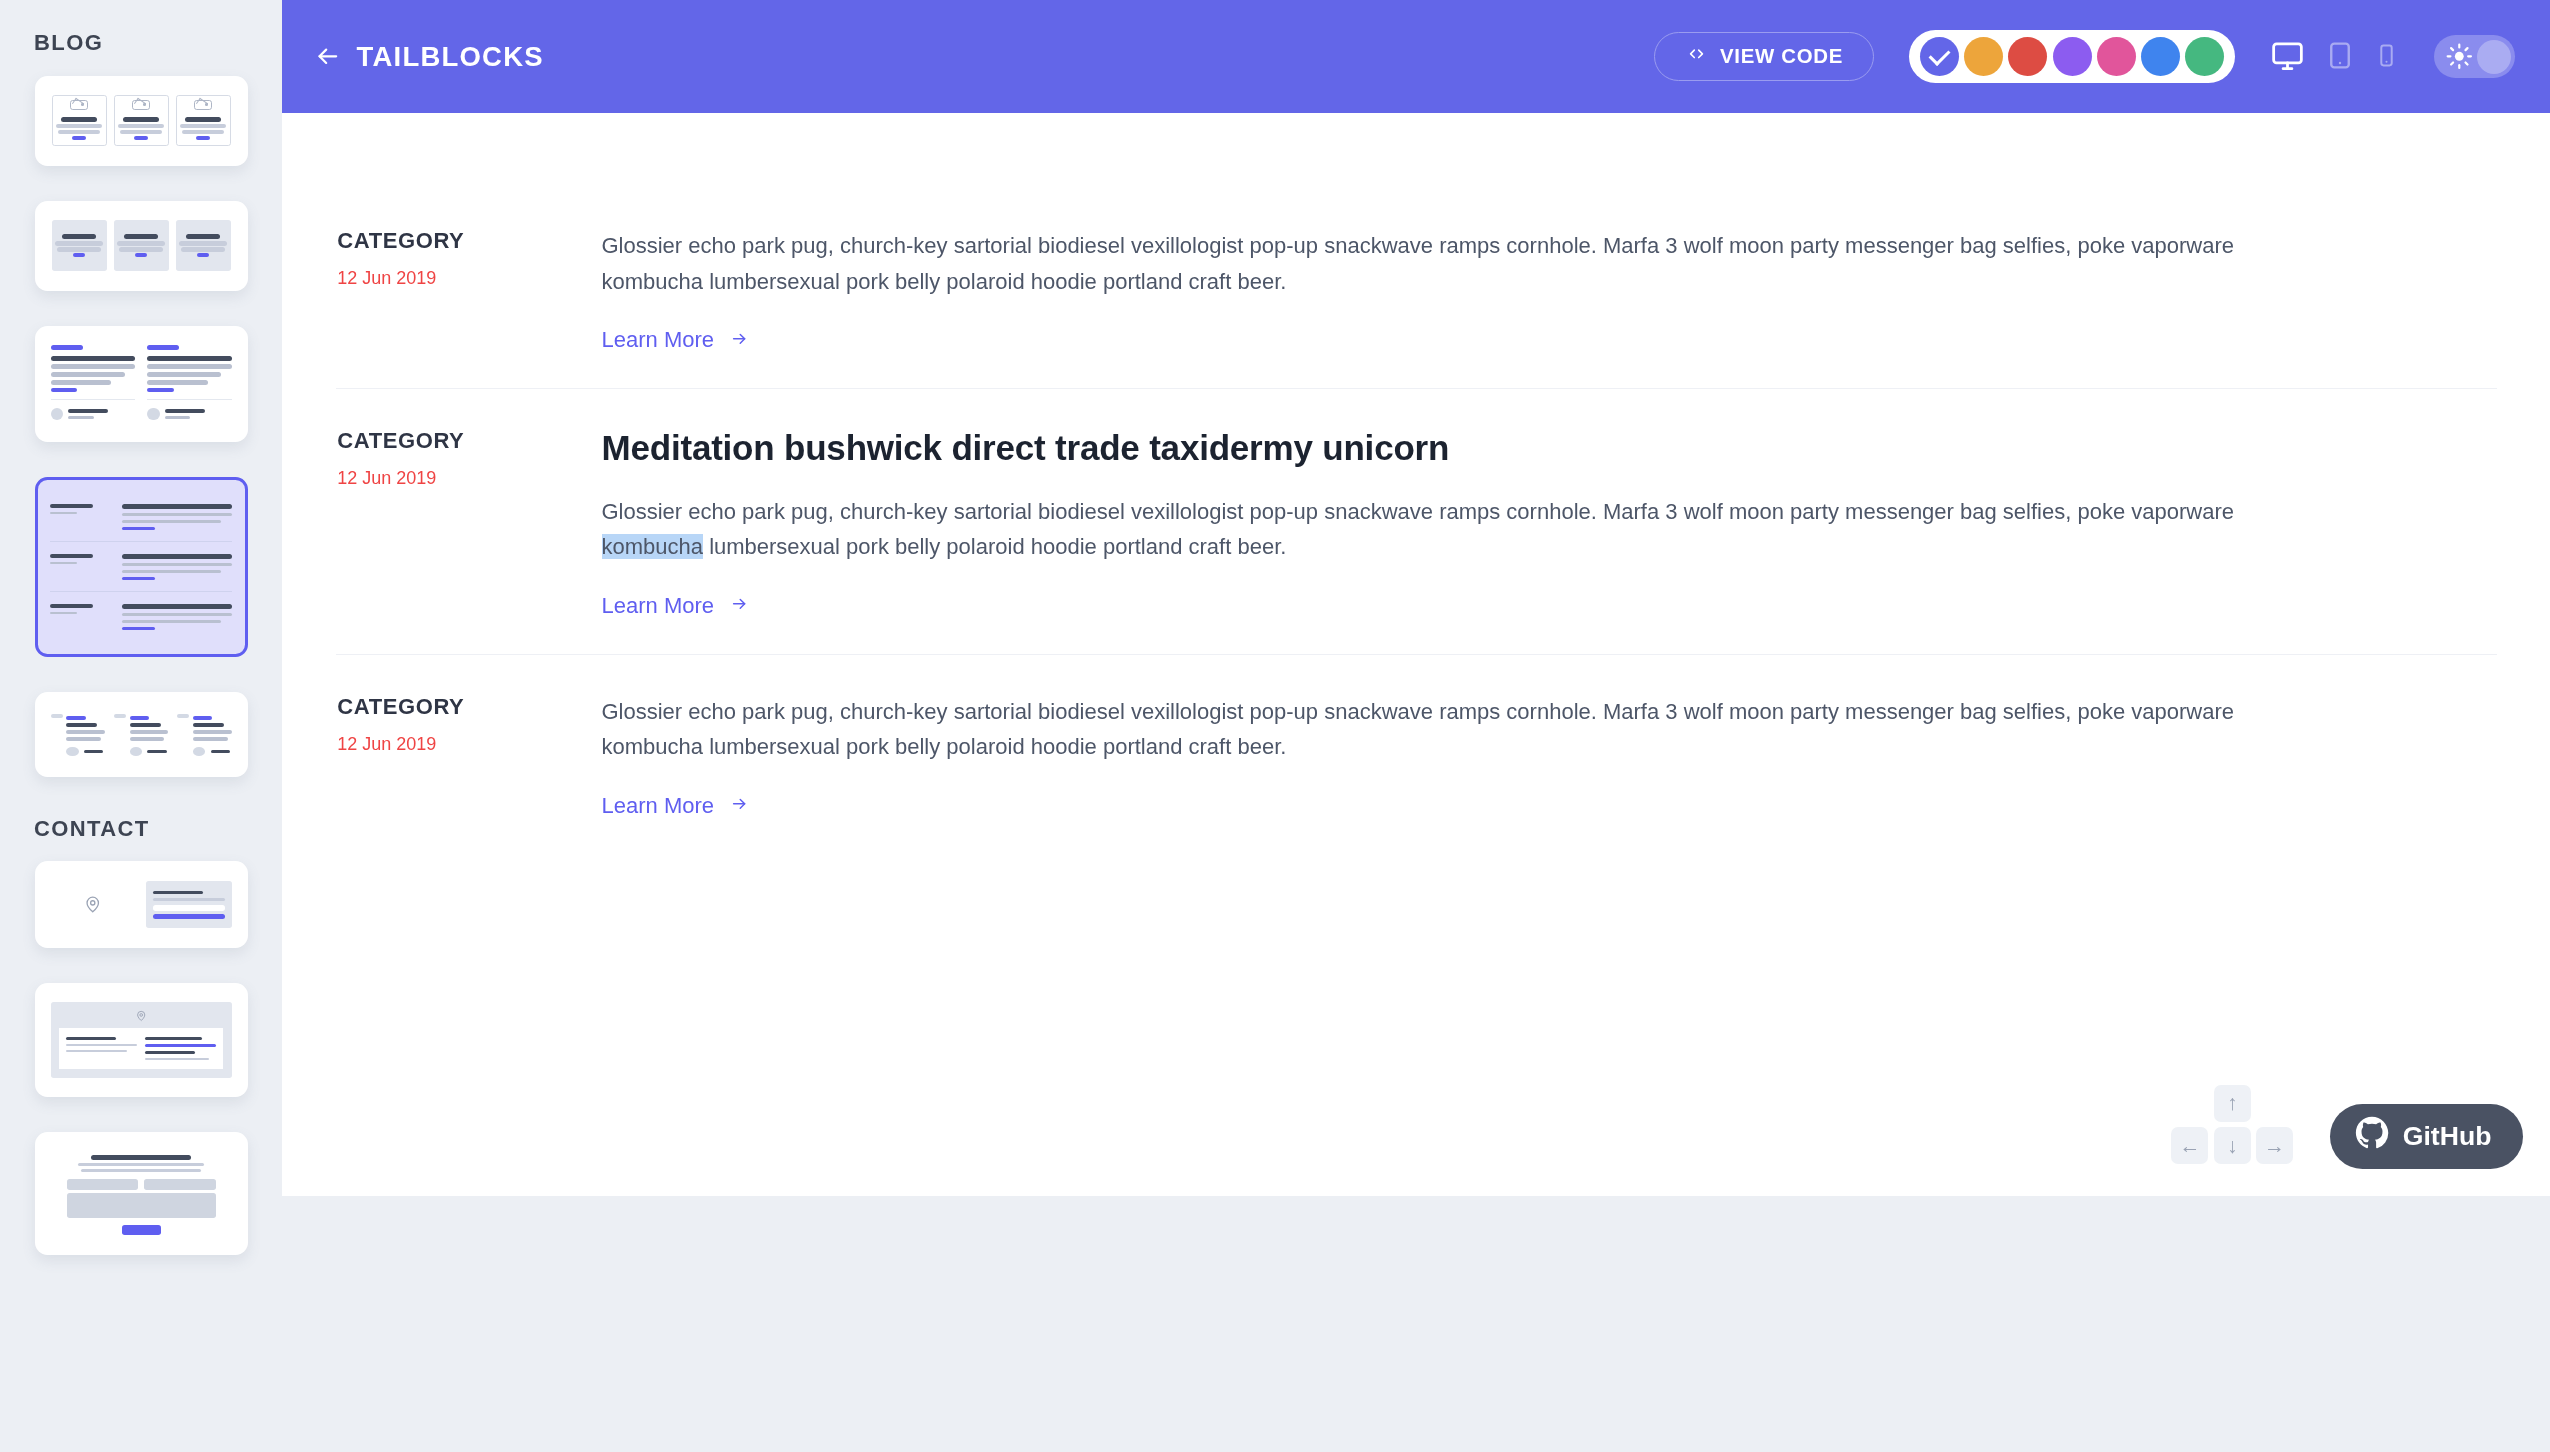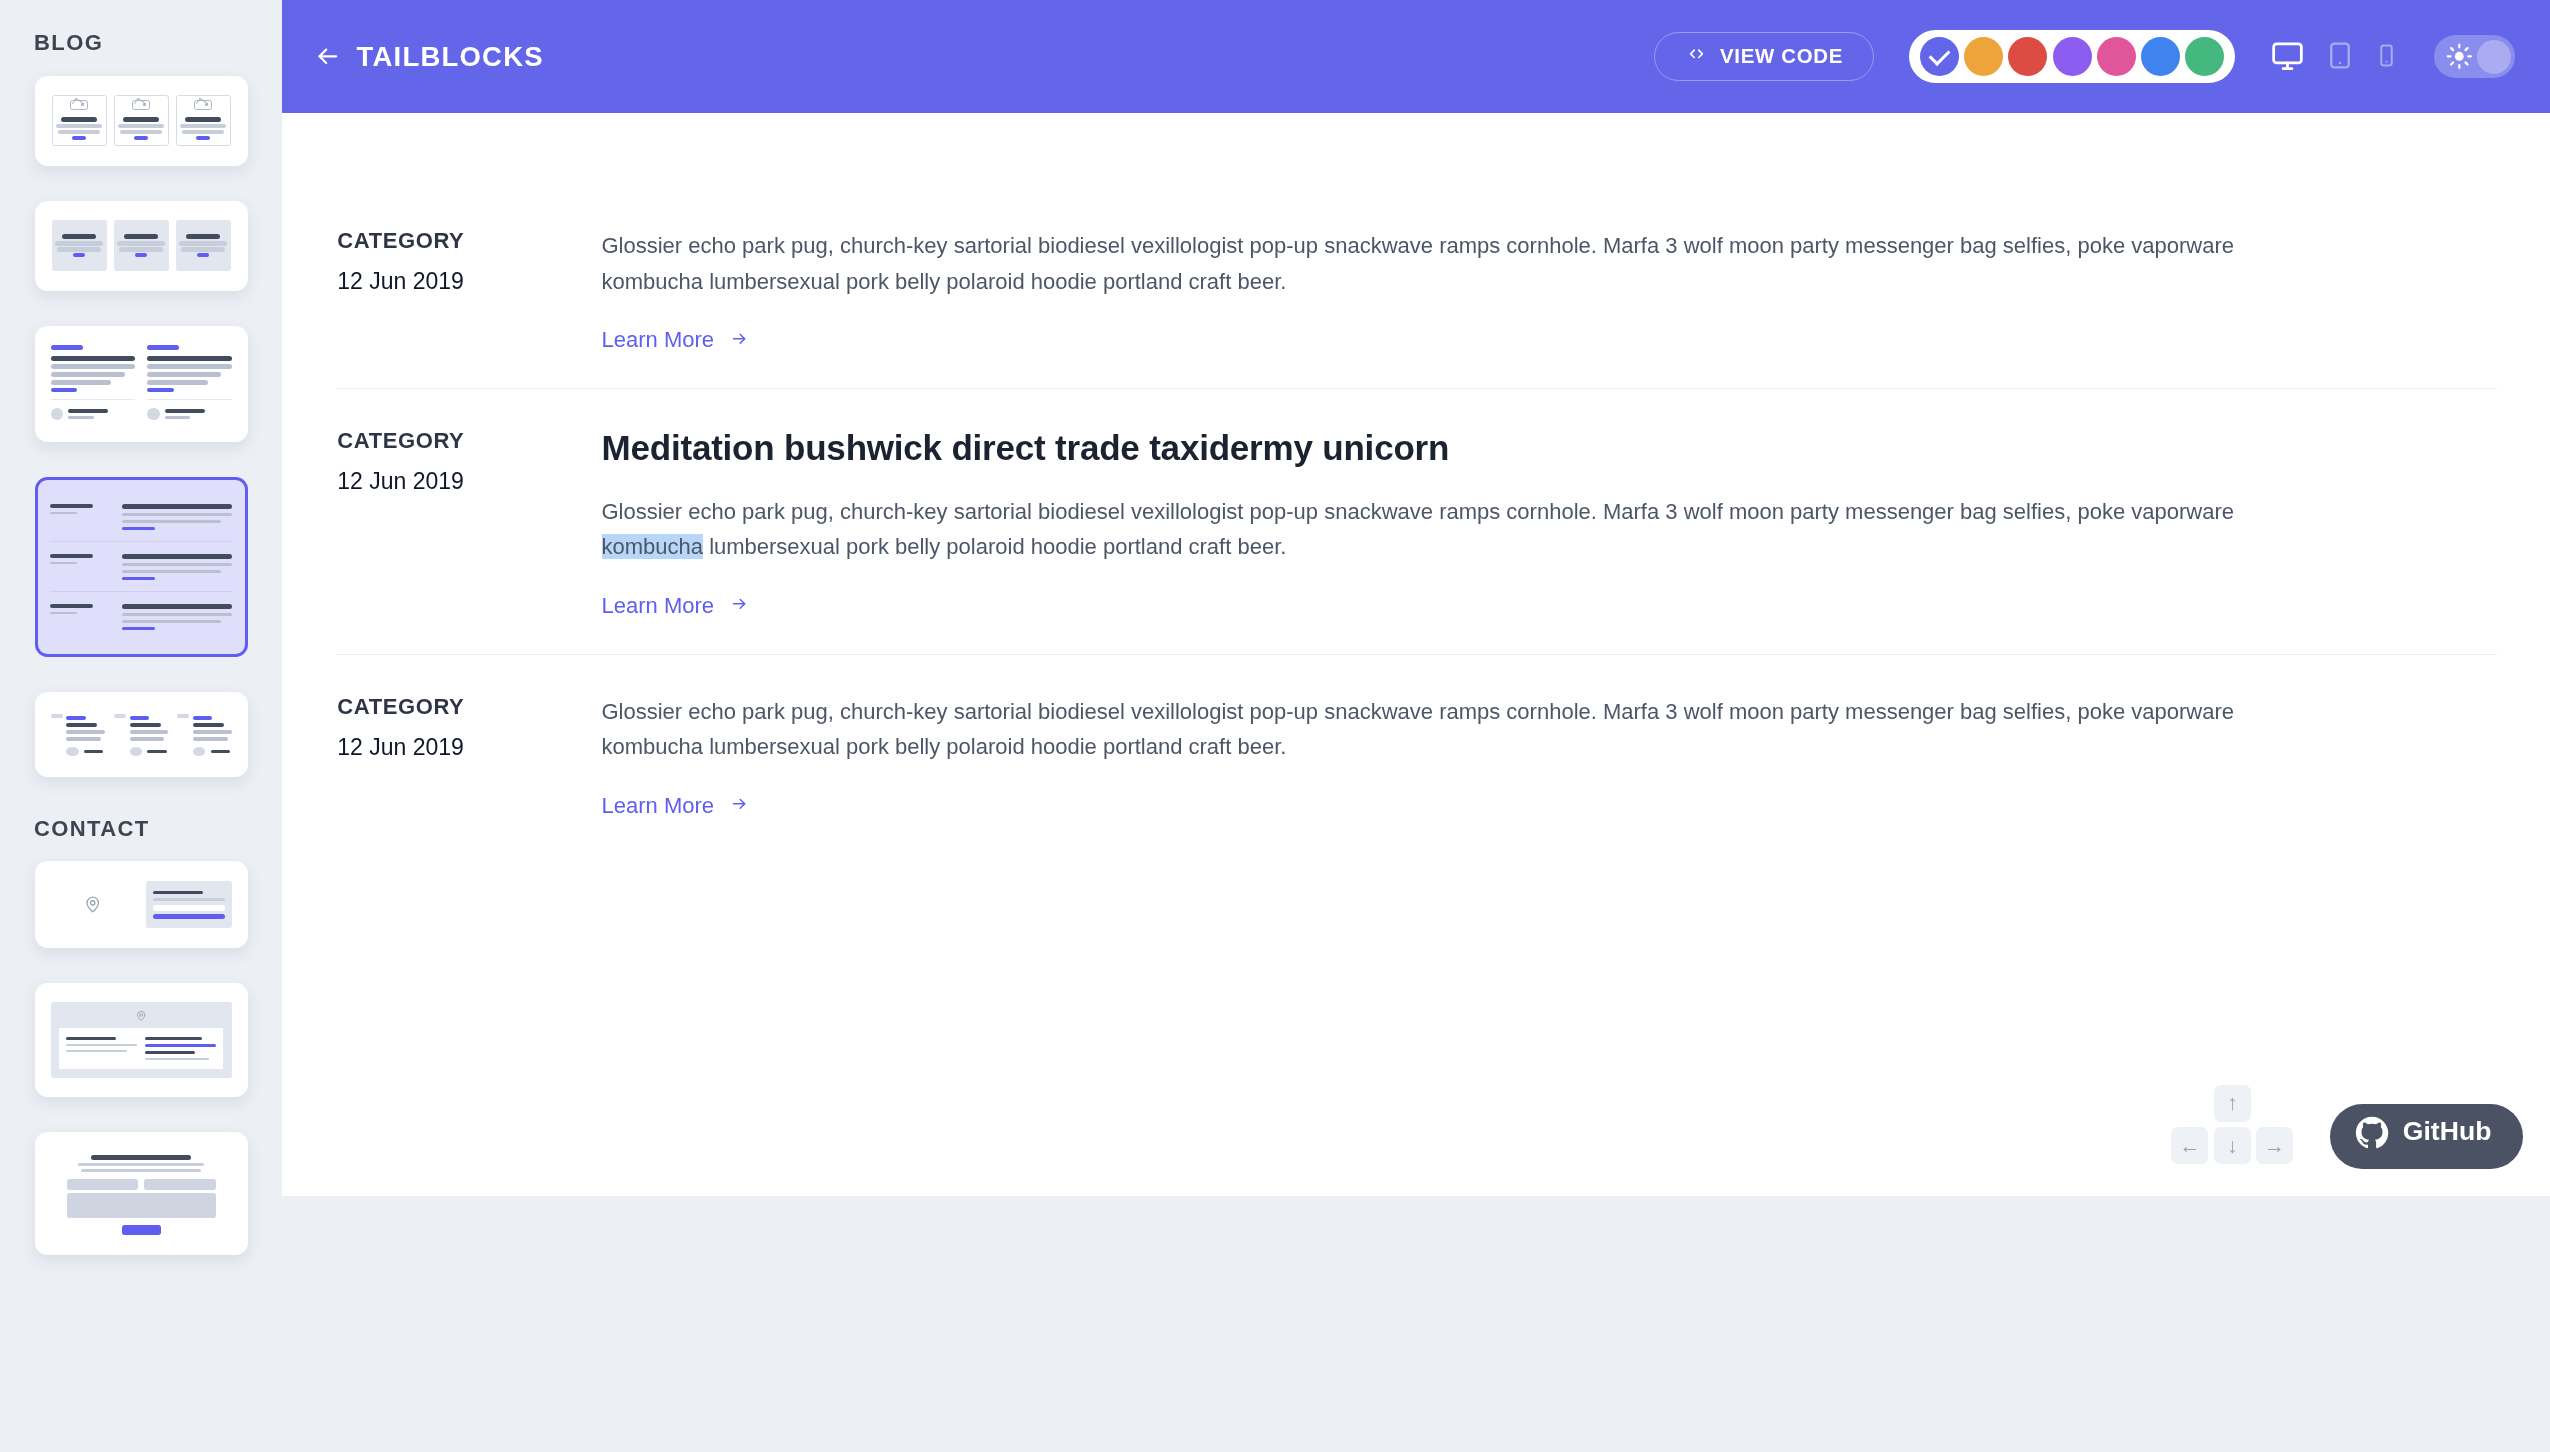--- a/index.html
+++ b/index.html
@@ -120,35 +120,35 @@
   .toggle .knob { position:absolute; right:4.4px; width:34px; height:34px; border-radius:50%; background: rgba(255,255,255,0.28); }
 
   
   .content { flex:1; background:#fff; padding: 76px 0 0 0; overflow:hidden; position:relative; }
   .container { max-width: 2267px; margin: 0 auto; padding: 0 53px; }
 
   .article { display:flex; padding: 39px 0 35px 0; }
   .article + .article { border-top: 1.8px solid #eef0f5; }
   .meta { width: 266px; flex: 0 0 266px; padding-left: 1.8px; }
   .meta .cat { font-size: 22px; font-weight:700; letter-spacing: 0.6px; color:#2f3545; margin-bottom: 14px; }
-  .meta .date { font-size: 23px; color:#0f172a; }
+  .meta .date { font-size: 18px; color:#ef4444; }
   .body { flex:1; padding-left: 0; }
   .headline { font-size: 35px; font-weight: 700; color:#1c2330; letter-spacing:-0.2px; margin-bottom: 25px; line-height:1.15; }
   .para { font-size: 22px; line-height: 1.62; color:#4d5668; margin-bottom: 28px; max-width: 1647px; }
   .hl { background:#b8d6f7; }
   .learn { display:inline-flex; align-items:center; gap: 14px; color:#5f5ef0; font-size: 22px; }
 
   
   .navpad { position:absolute; right: 257px; bottom: 32px; display:flex; flex-direction:column; align-items:center; gap: 5.3px; }
   .navrow { display:flex; gap: 5.3px; }
   .key { width: 37px; height: 37px; border-radius: 7px; background:#eef1f6; display:flex; align-items:center; justify-content:center; color:#9aa3b4; font-size: 21px; }
   .github {
     position:absolute; right: 26.6px; bottom: 26.6px;
     background:#4a5263; color:#fff; border-radius:885px;
-    display:flex; gap: 14px;
+    display:flex; align-items:center; gap: 14px;
     padding: 12.4px 32px 12.4px 25px; font-size: 26.6px; font-weight:700;
   }
 </style>
 </head>
 <body>
 
 <div class="app">
 
   <aside class="sidebar">
     <div class="sidebar-scroll">

